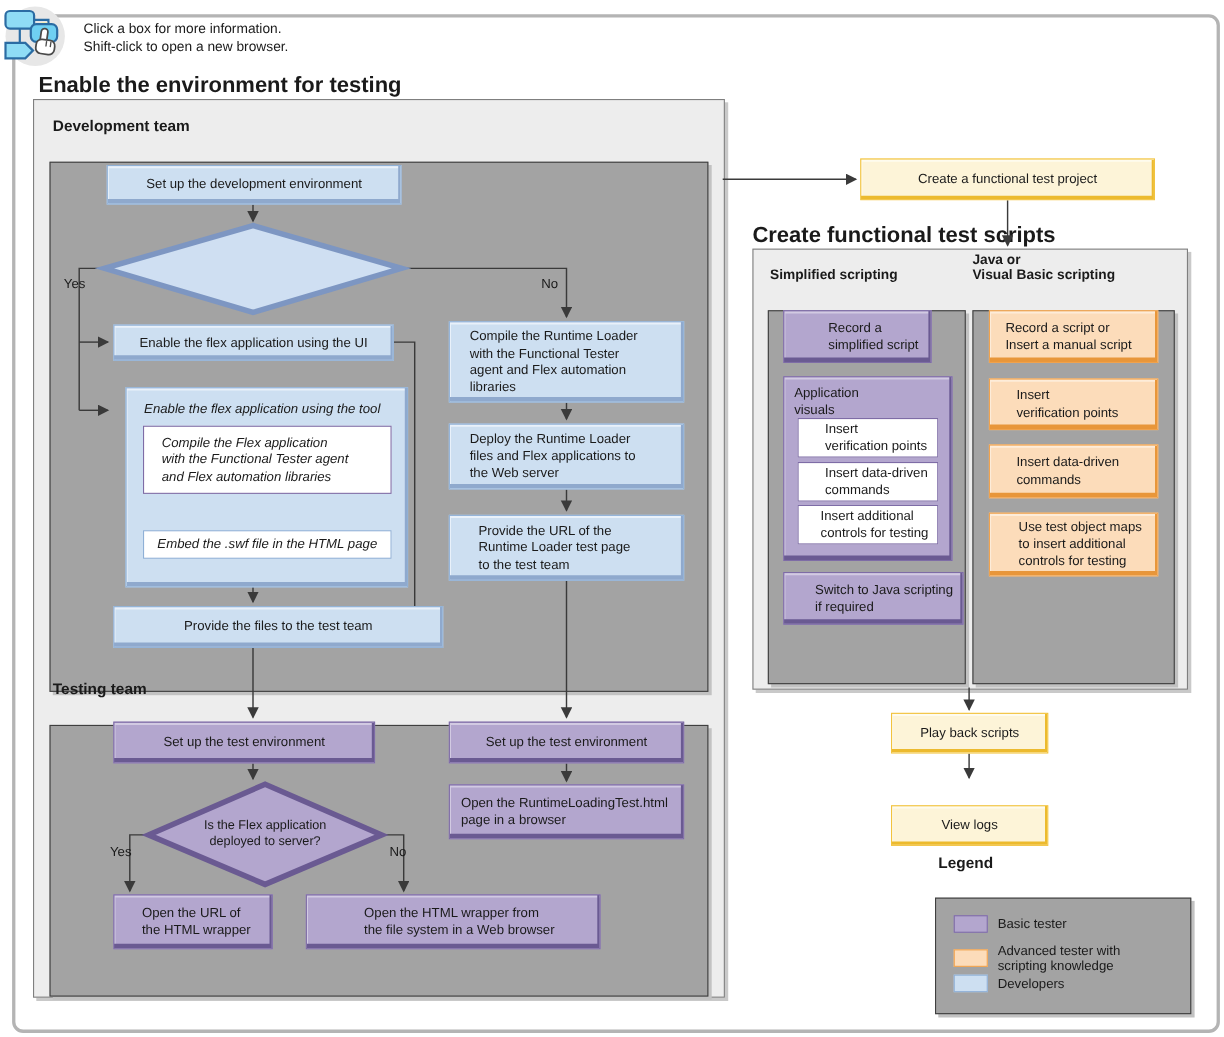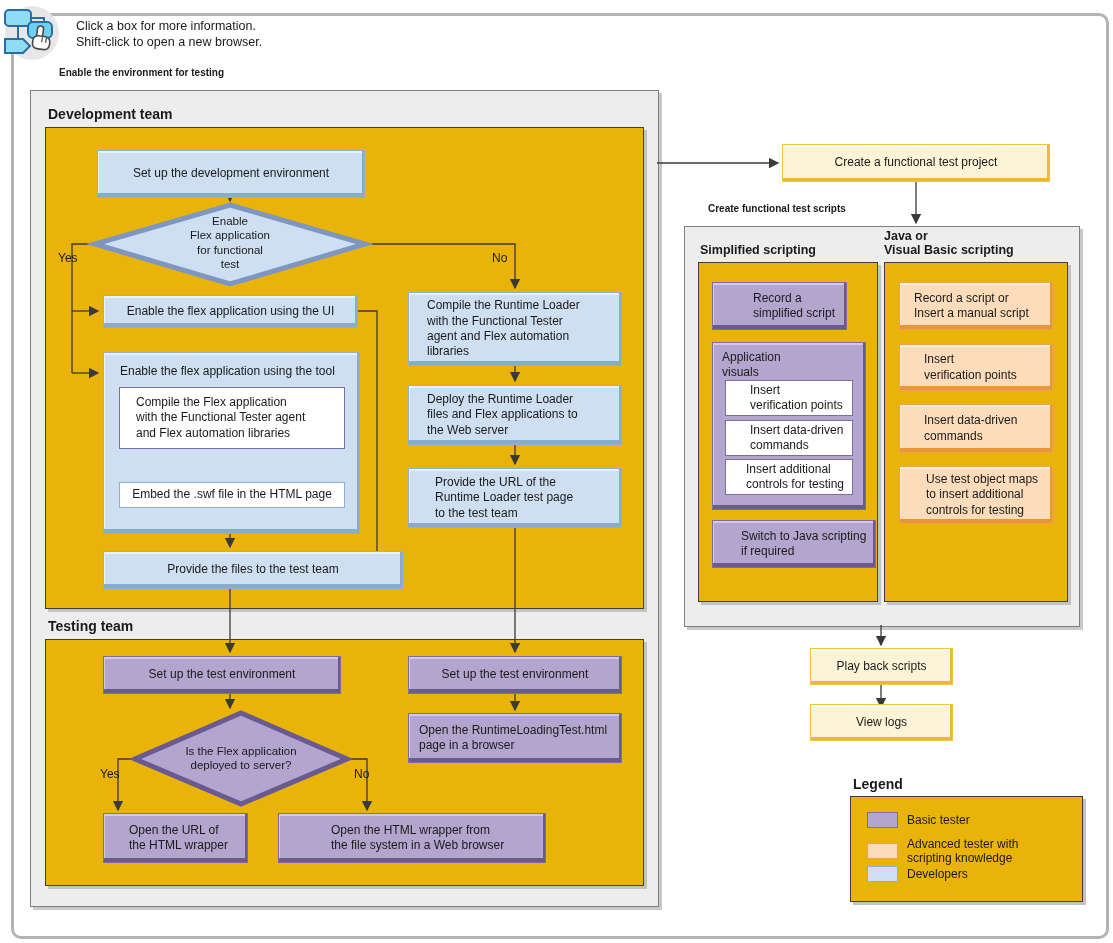--- a/index.html
+++ b/index.html
@@ -1,26 +1,26 @@
 <!DOCTYPE html>
 <html><head>
 <meta charset="utf-8">
 <style>
   html,body{margin:0;padding:0;background:#ffffff;}
   #page{position:relative;width:1113px;height:943px;background:#ffffff;overflow:hidden;
         font-family:"Liberation Sans", sans-serif;color:#1a1a1a;}
   .abs{position:absolute;}
   .pre{white-space:pre-line;}
   #outer-border{left:11px;top:13px;width:1092px;height:920px;border:3px solid #b4b4b4;border-radius:10px;}
-  .h1{font-size:10px;font-weight:bold;margin-left:24px;}
+  .h1{font-size:20px;font-weight:bold;}
   .h2{font-size:14px;font-weight:bold;}
   .h3{font-size:12.5px;font-weight:bold;}
   .small{font-size:12.5px;line-height:1.3;}
   .groupbox{background:#ededed;border:1px solid #7f7f7f;box-shadow:3px 3px 0 #c9c9c9;}
-  .whitebox{background:#eab308;border:1px solid #3f3f3f;box-shadow:3px 3px 0 #c2c2c2;}
+  .whitebox{background:#a3a3a3;border:1px solid #3f3f3f;box-shadow:3px 3px 0 #c2c2c2;margin-top:20px;}
   .node{display:flex;align-items:center;justify-content:center;text-align:center;
         font-size:12px;line-height:1.28;box-sizing:border-box;z-index:12;cursor:pointer;}
   .left{justify-content:flex-start;text-align:left;}
   .blue{background:#cddff1;border:1px solid #8fb0d6;
         box-shadow:inset -2px -4px 0 #8fa9cd, inset 1px 2px 0 #e9f1fa;}
   .purple{background:#b3a6ce;border:1px solid #7e6ca6;
         box-shadow:inset -2px -4px 0 #6a5a92, inset 1px 2px 0 #d2cae2;}
   .orange{background:#fcdcba;border:1px solid #f0a24d;
         box-shadow:inset -2px -4px 0 #e8963a, inset 1px 2px 0 #fdecd9;}
   .yellow{background:#fdf4d8;border:1px solid #f2c33d;
@@ -105,31 +105,27 @@
       <line x1="515" y1="694" x2="515" y2="710" marker-end="url(#ah)"></line>
       <line x1="657" y1="163" x2="778" y2="163" marker-end="url(#ah)"></line>
       <line x1="916" y1="182" x2="916" y2="223" marker-end="url(#ah)"></line>
       <line x1="881" y1="625" x2="881" y2="645" marker-end="url(#ah)"></line>
       <line x1="881" y1="685" x2="881" y2="707" marker-end="url(#ah)"></line>
     </g>
     <polygon points="230,205 365,244 230,284 95,244" fill="#cfdff2" stroke="#7d96c2" stroke-width="5" style="pointer-events:auto;cursor:pointer;"></polygon>
     <polygon points="241,713 347,759 241,804 135,759" fill="#b3a6ce" stroke="#6a5a92" stroke-width="5" style="pointer-events:auto;cursor:pointer;"></polygon>
   </svg>
 
-  <div class="abs node blue" style="left:97px;top:150px;width:268px;height:48px;">Set up the development environment</div>
-  <div class="abs pre" style="left:150px;top:214px;width:160px;text-align:center;font-size:11.5px;line-height:1.25;z-index:13;">Enable
-Flex application
-for functional
-test</div>
+  <div class="abs node blue" style="left:97px;top:150px;width:268px;height:36px;">Set up the development environment</div>
   <div class="abs lbl" style="left:58px;top:251px;">Yes</div>
   <div class="abs lbl" style="left:492px;top:251px;">No</div>
 
   <div class="abs node blue" style="left:103px;top:295px;width:255px;height:33px;">Enable the flex application using the UI</div>
 
-  <div class="abs blue" style="left:103px;top:352px;width:255px;height:180px;z-index:11;cursor:pointer;">
+  <div class="abs blue" style="left:114px;top:352px;width:255px;height:180px;z-index:11;cursor:pointer;font-style:italic;">
     <div class="abs" style="left:16px;top:11px;font-size:12px;">Enable the flex application using the tool</div>
     <div class="abs node subwhite-p subwhite-b left pre" style="left:15px;top:34px;width:226px;height:62px;padding-left:16px;">Compile the Flex application
 with the Functional Tester agent
 and Flex automation libraries</div>
     <div class="abs node subwhite-b" style="left:15px;top:129px;width:226px;height:26px;">Embed the .swf file in the HTML page</div>
   </div>
 
   <div class="abs node blue" style="left:103px;top:551px;width:300px;height:38px;">Provide the files to the test team</div>
 
   <div class="abs node blue left pre" style="left:408px;top:292px;width:214px;height:74px;padding-left:18px;">Compile the Runtime Loader
@@ -179,21 +175,21 @@
 Insert a manual script</div>
   <div class="abs node orange left pre" style="left:899px;top:344px;width:154px;height:47px;padding-left:24px;">Insert
 verification points</div>
   <div class="abs node orange left pre" style="left:899px;top:404px;width:154px;height:49px;padding-left:24px;">Insert data-driven
 commands</div>
   <div class="abs node orange left pre" style="left:899px;top:466px;width:154px;height:58px;padding-left:26px;">Use test object maps
 to insert additional
 controls for testing</div>
 
   <div class="abs node yellow" style="left:810px;top:648px;width:143px;height:37px;">Play back scripts</div>
-  <div class="abs node yellow" style="left:810px;top:704px;width:143px;height:37px;">View logs</div>
+  <div class="abs node yellow" style="left:810px;top:732px;width:143px;height:37px;">View logs</div>
 
   <div class="abs h2" style="left:853px;top:776px;">Legend</div>
   <div class="abs whitebox" style="left:850px;top:796px;width:231px;height:104px;z-index:3;">
     <div class="abs legend-row" style="left:16px;top:15px;">
       <div class="legend-swatch sw-purple"></div>
       <div class="pre" style="font-size:12px;line-height:1.2;">Basic tester</div>
     </div>
     <div class="abs legend-row" style="left:16px;top:40px;">
       <div class="legend-swatch sw-orange"></div>
       <div class="pre" style="font-size:12px;line-height:1.2;">Advanced tester with

